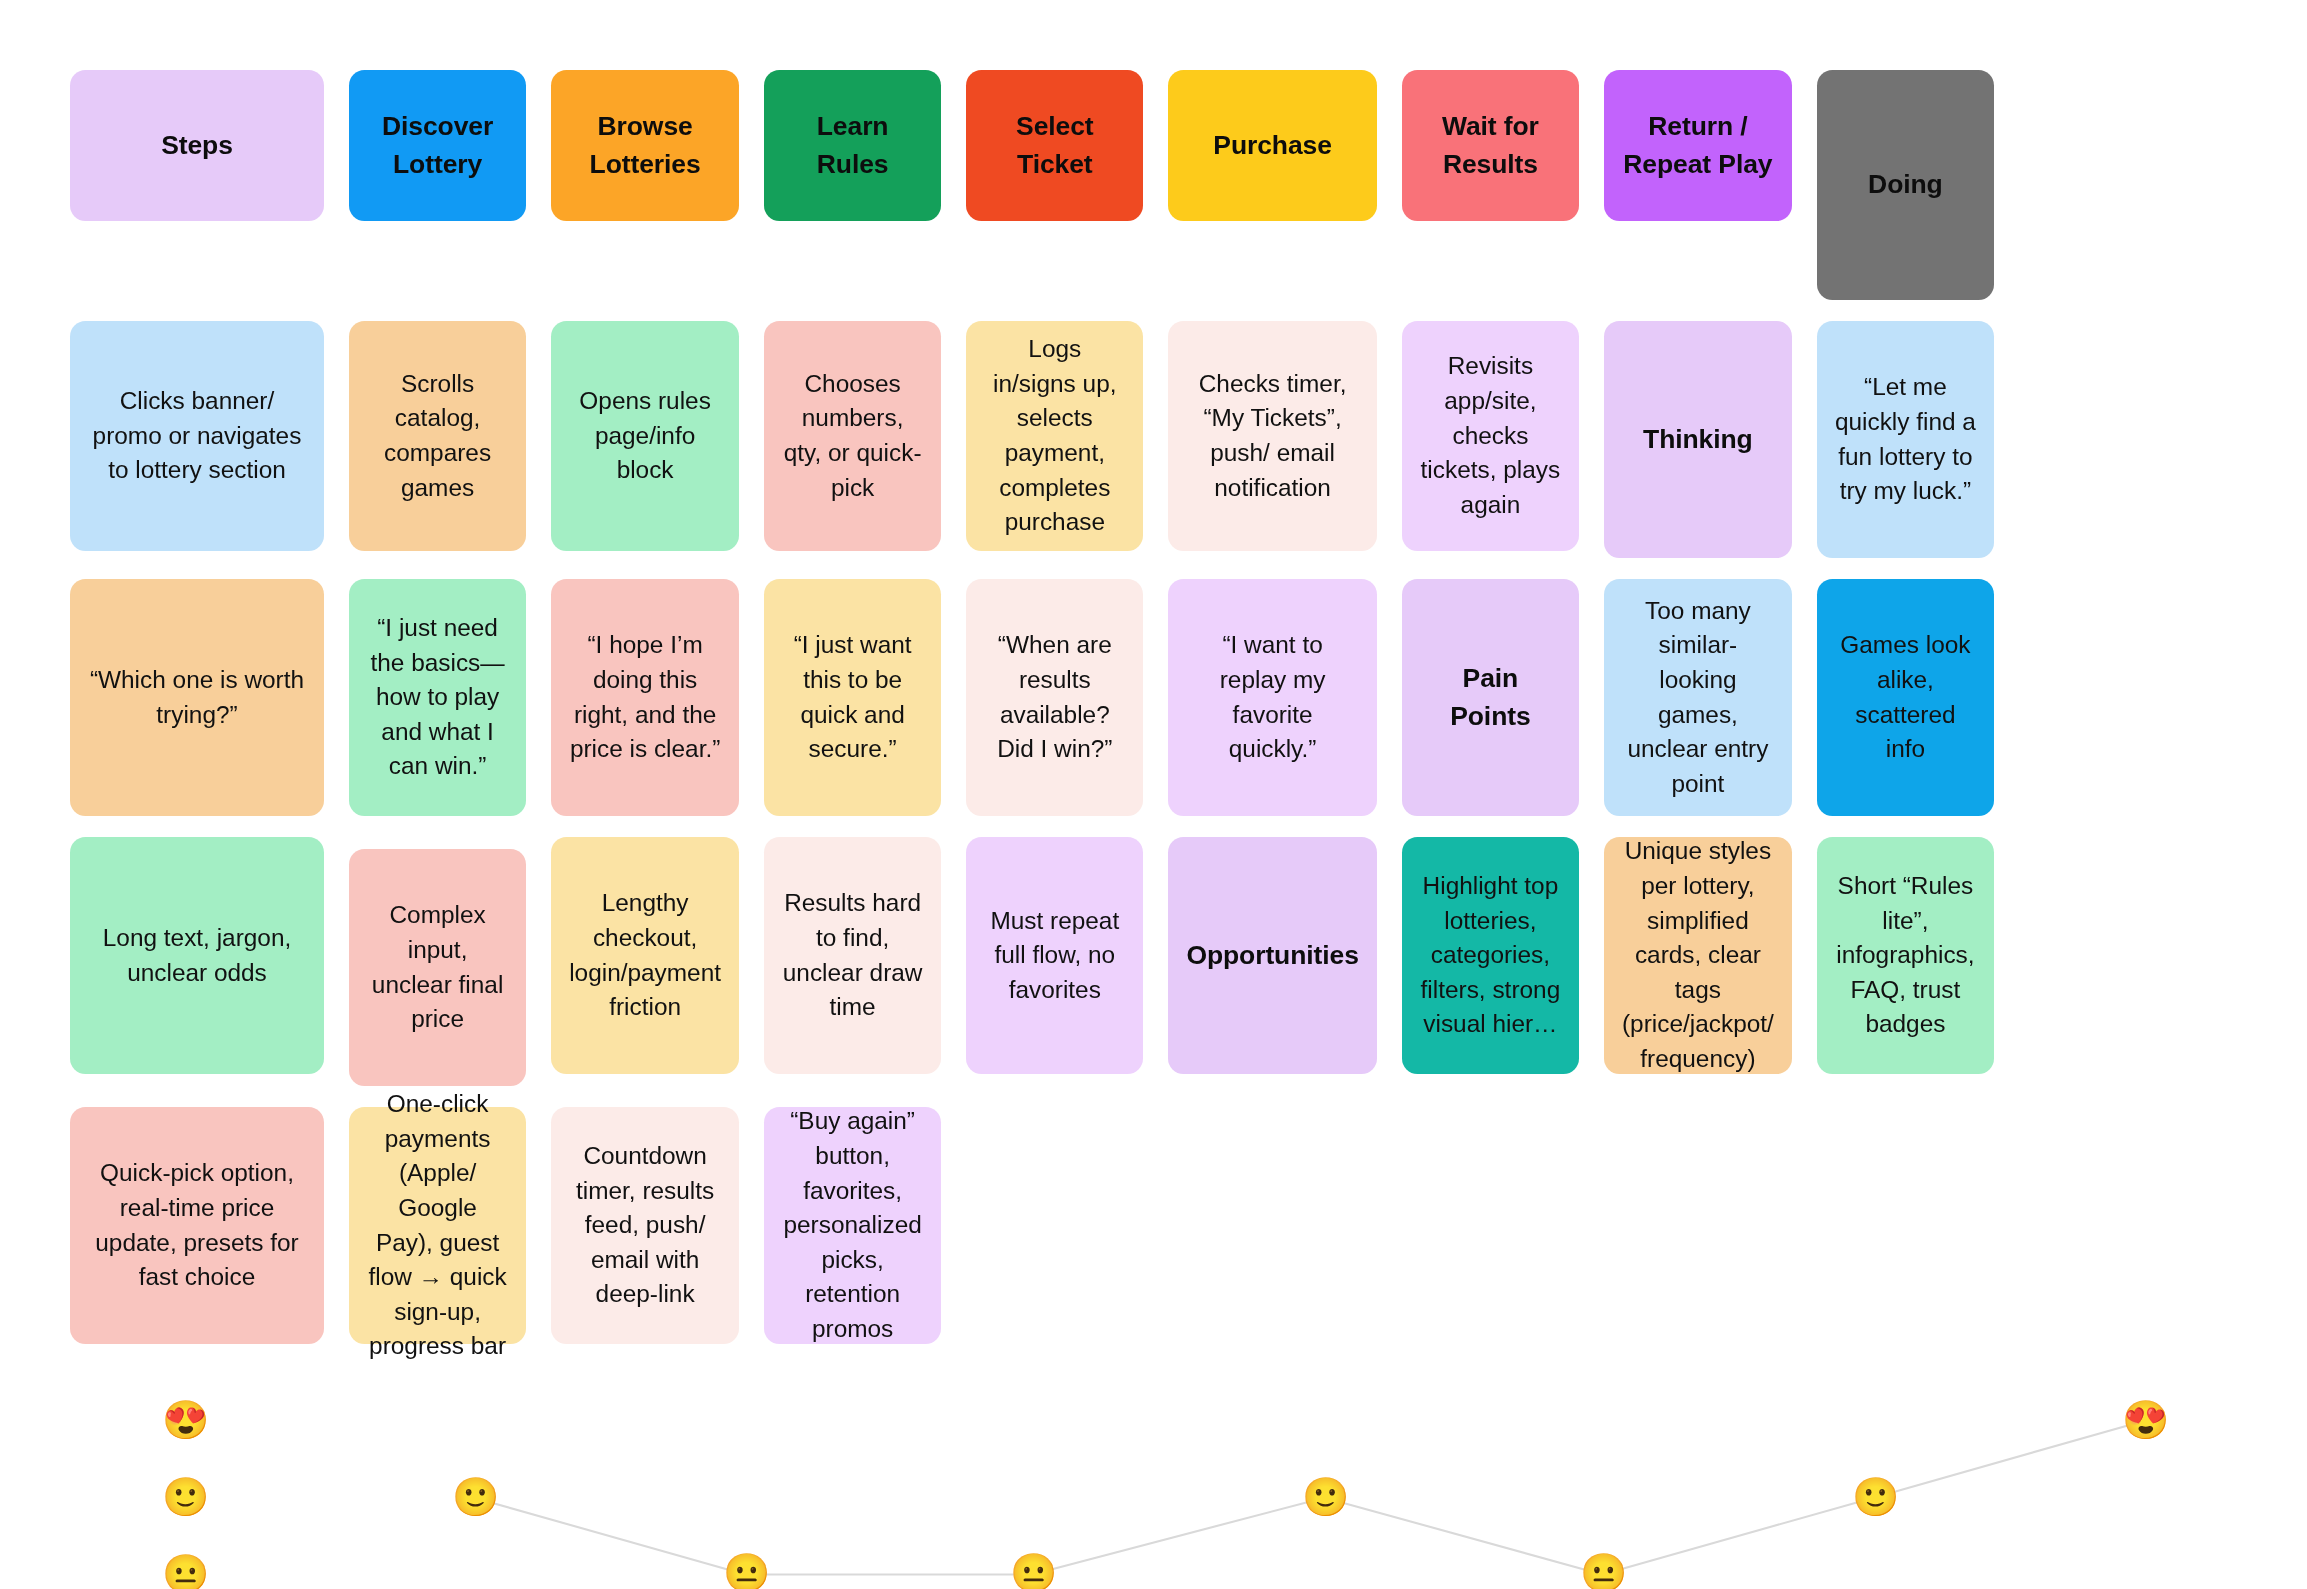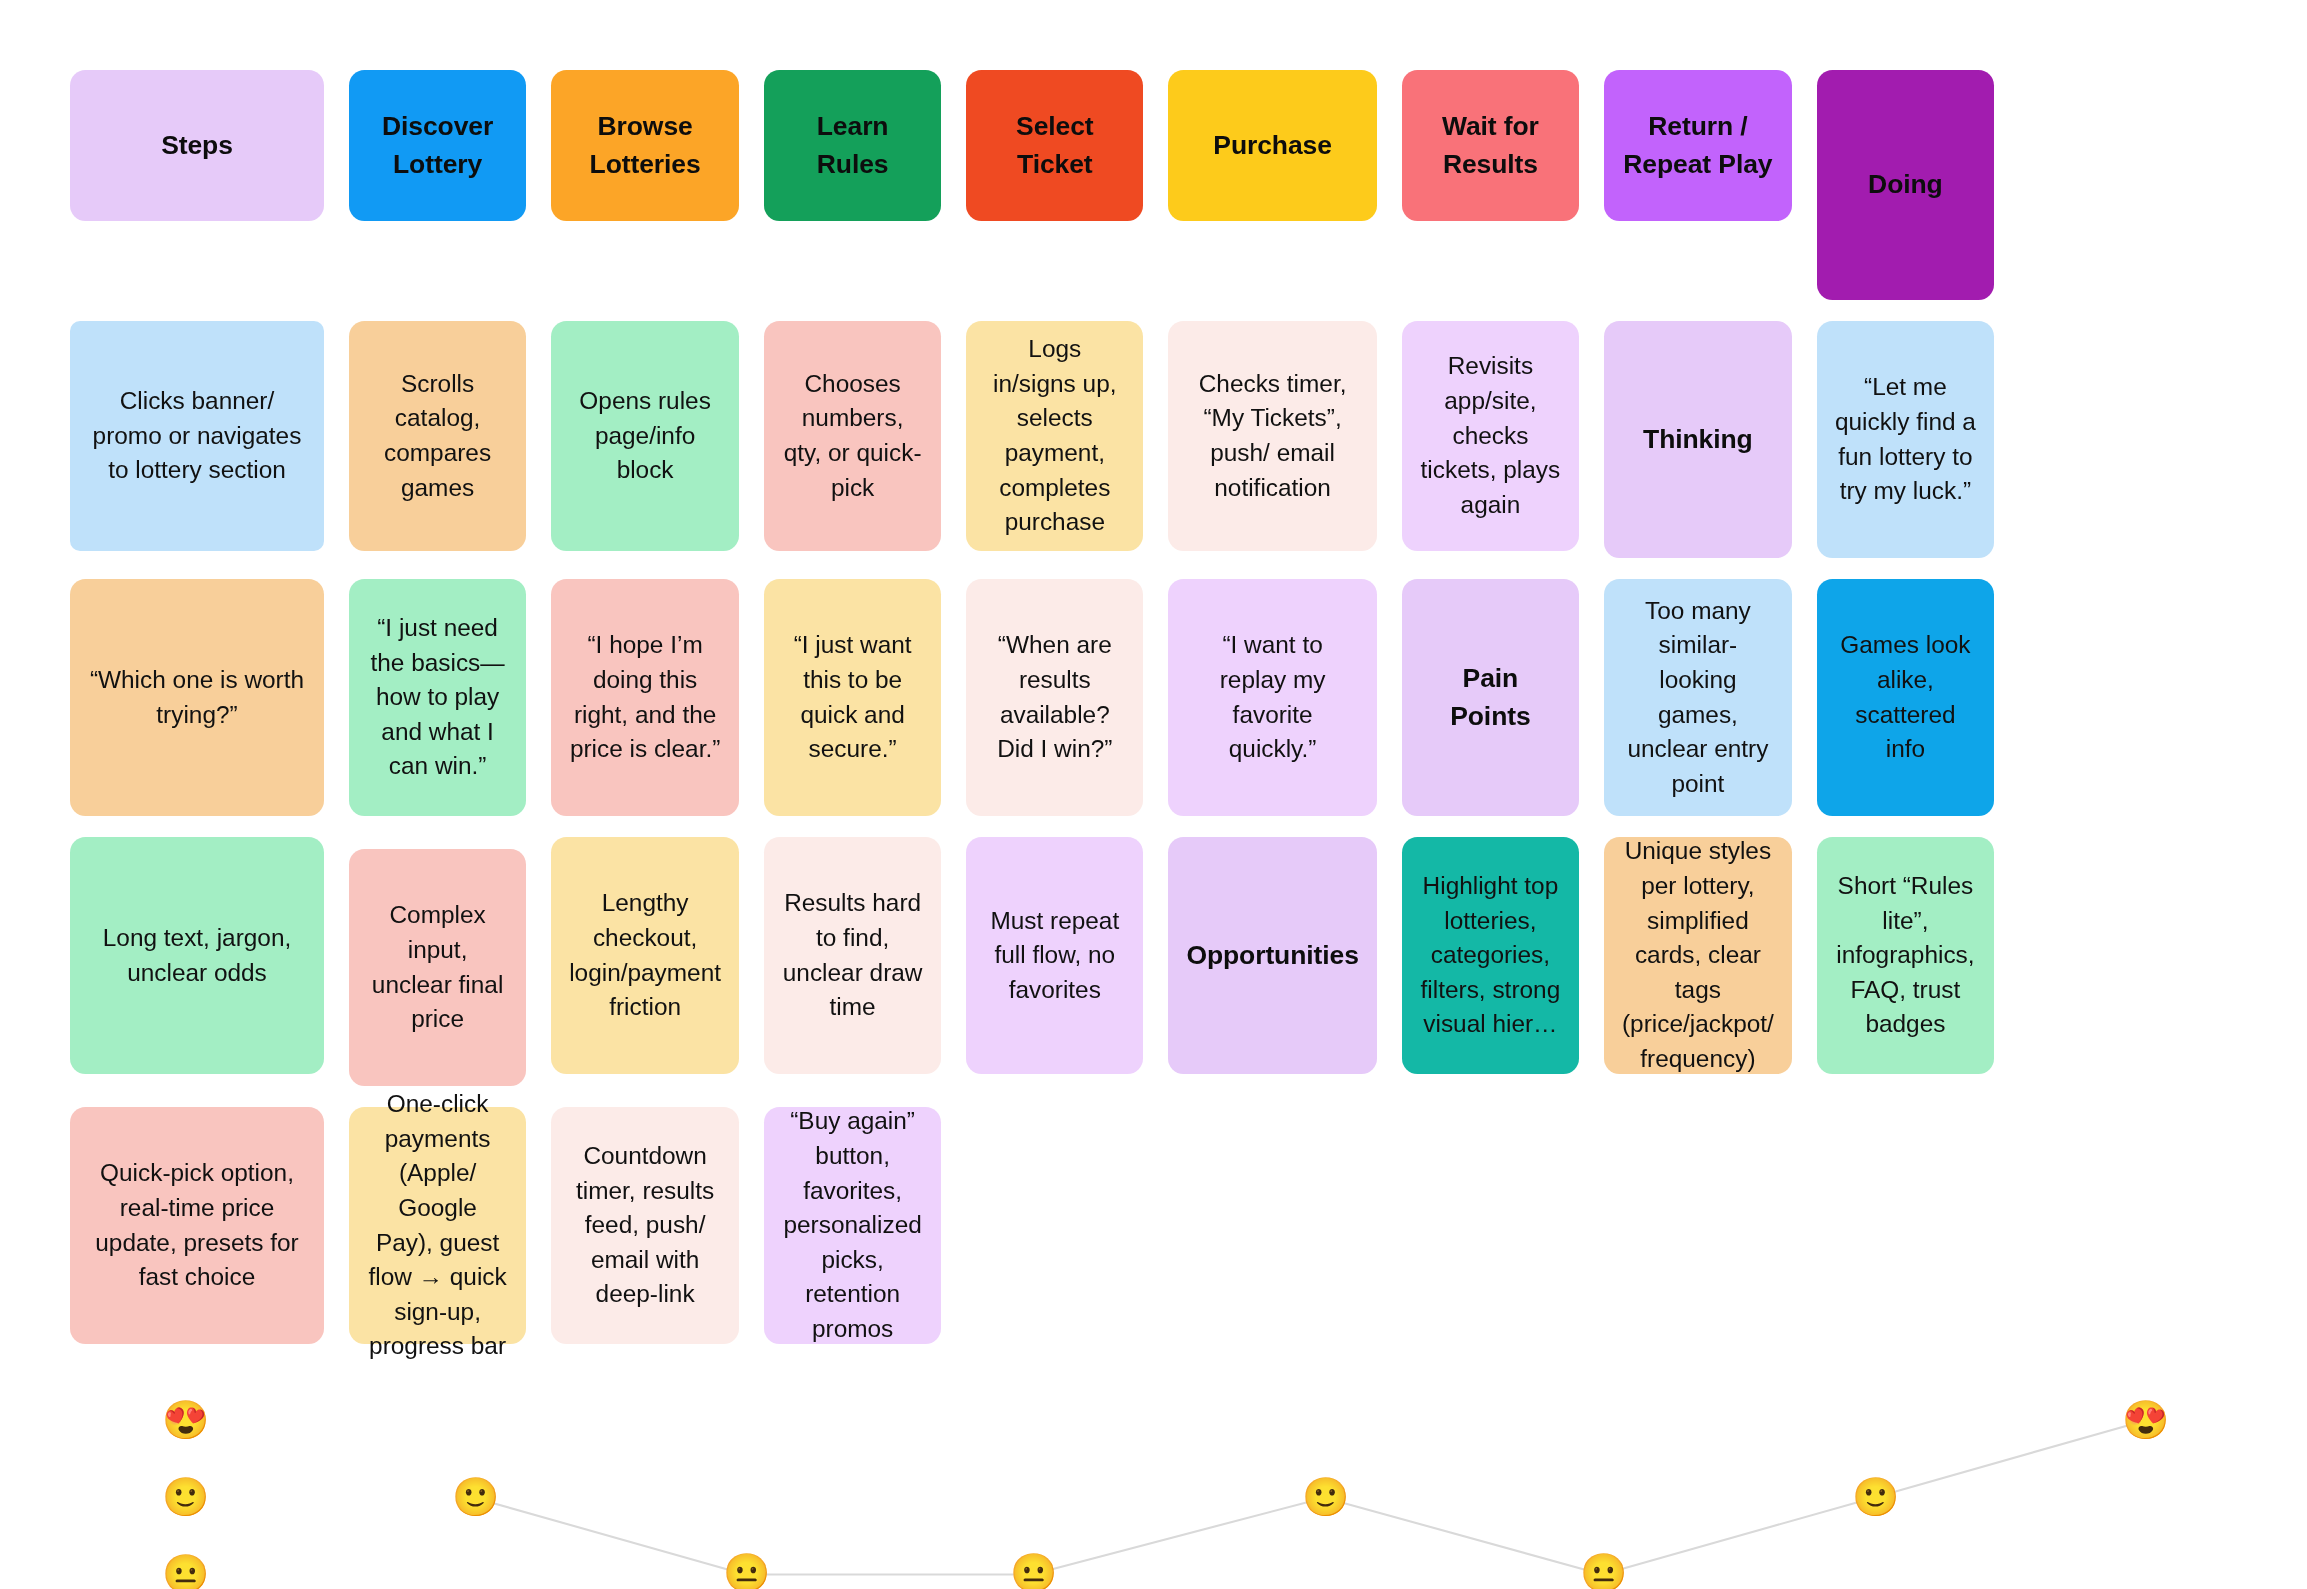--- a/index.html
+++ b/index.html
@@ -138,22 +138,22 @@
       <div class="cell hdr" style="background: rgb(17, 154, 244);">Discover Lottery</div>
       <div class="cell hdr" style="background: rgb(252, 165, 39);">Browse Lotteries</div>
       <div class="cell hdr" style="background: rgb(20, 160, 90);">Learn Rules</div>
       <div class="cell hdr" style="background: rgb(239, 74, 34);">Select Ticket</div>
       <div class="cell hdr" style="background: rgb(253, 203, 27);">Purchase</div>
       <div class="cell hdr" style="background: rgb(249, 114, 121);">Wait for Results</div>
       <div class="cell hdr" style="background: rgb(194, 99, 252);">Return / Repeat Play</div>
     </div>
 
     <div class="row r-doing">
-      <div class="cell rowlabel" style="background: #a21caf;">Doing</div>
-      <div class="cell body-cell" style="background: rgb(191, 225, 250); border-radius: 10px;">Clicks banner/ promo or navigates to lottery section</div>
+      <div class="cell rowlabel" style="background: #737373;">Doing</div>
+      <div class="cell body-cell" style="background: rgb(191, 225, 250);">Clicks banner/ promo or navigates to lottery section</div>
       <div class="cell body-cell" style="background: rgb(248, 207, 154);">Scrolls catalog, compares games</div>
       <div class="cell body-cell" style="background: rgb(163, 238, 196);">Opens rules page/info block</div>
       <div class="cell body-cell" style="background: rgb(249, 197, 191);">Chooses numbers, qty, or quick-pick</div>
       <div class="cell body-cell" style="background: rgb(251, 227, 164);">Logs in/signs up, selects payment, completes purchase</div>
       <div class="cell body-cell" style="background: rgb(252, 235, 232);">Checks timer, “My Tickets”, push/ email notification</div>
       <div class="cell body-cell" style="background: rgb(238, 210, 253);">Revisits app/site, checks tickets, plays again</div>
     </div>
 
     <div class="row r-thinking">
       <div class="cell rowlabel" style="background: rgb(230, 202, 249);">Thinking</div>

